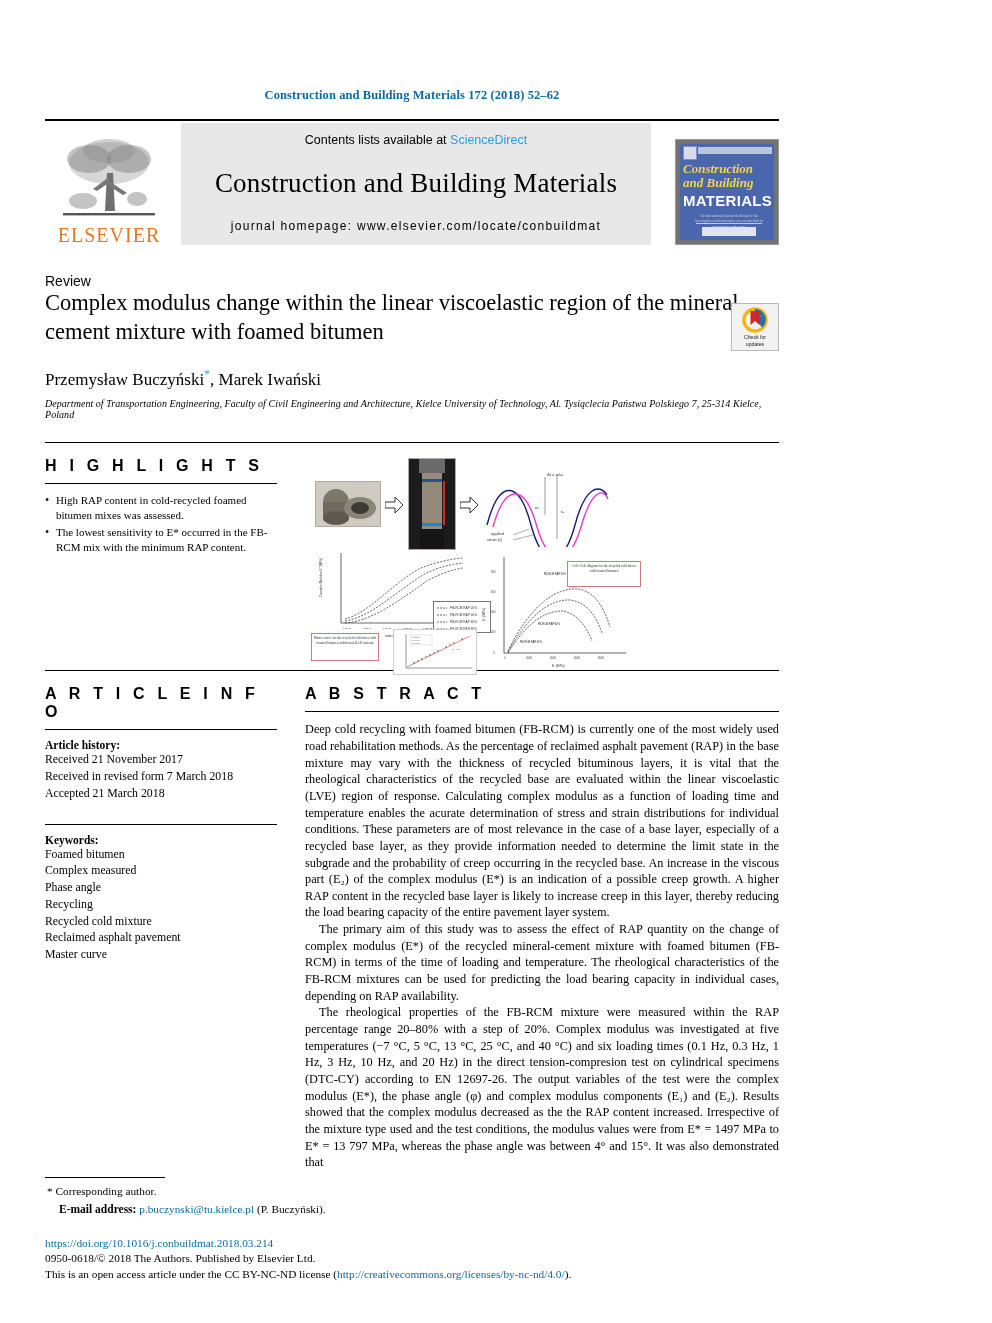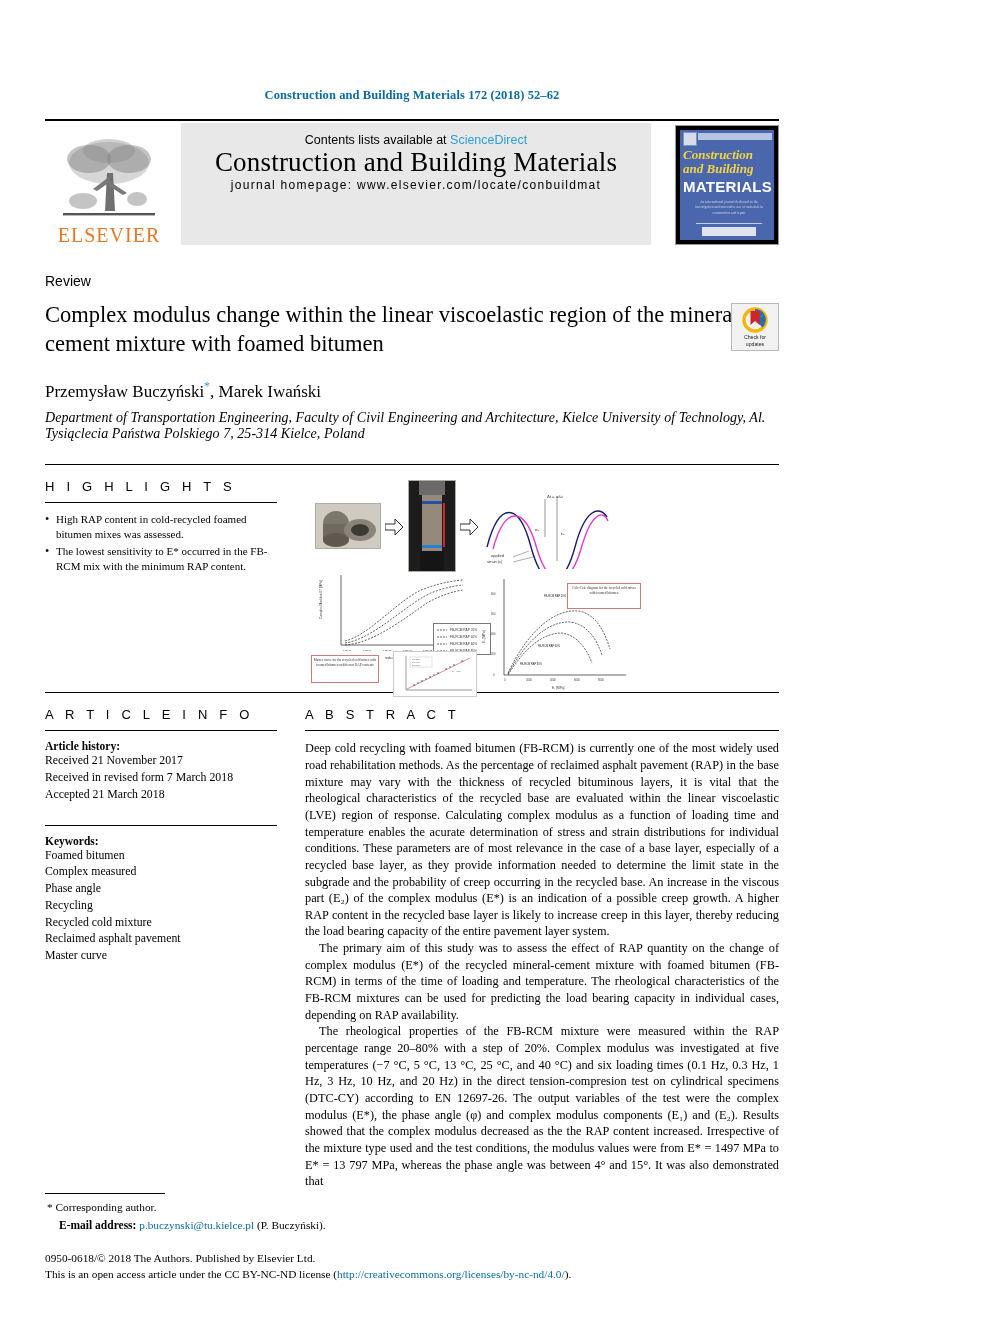--- a/index.html
+++ b/index.html
@@ -60,43 +60,44 @@
     line-height: 1;
     padding-bottom: 2px;
   }
   .journal-band {
     flex: 1 1 auto;
     background: #e8e8e8;
     margin: 2px 24px 2px 8px;
     display: flex;
     flex-direction: column;
     align-items: center;
+    justify-content: space-between;
     padding: 10px 0 12px 0;
   }
   .contents-line {
     font-size: 12.5px;
     font-family: "Liberation Sans", sans-serif;
   }
   .sd-link { color: #2a9fd6; }
   .journal-title {
     font-size: 27px;
     font-family: "Liberation Serif", serif;
     letter-spacing: .2px;
   }
   .homepage-line {
     font-size: 12px;
     font-family: "Liberation Sans", sans-serif;
     letter-spacing: 1.3px;
   }
   .cover-thumb {
     flex: 0 0 102px;
     width: 102px;
-    margin: 4px 0 2px 0;
+    margin: 18px 0 2px 0;
     border: 1px solid #9a9a9a;
-    background: #000000;
+    background: #737373;
     position: relative;
     overflow: hidden;
   }
   .cover-inner {
     position: absolute;
     inset: 4px;
     background: #4a66ad;
   }
   .cover-topbar {
     position: absolute;
@@ -137,40 +138,39 @@
   .cover-rule {
     position:absolute; left:20px; right:16px; bottom:20px; height:1px;
     background:#c4cce4;
   }
 
   
   .title-block { position: relative; margin-top: 26px; }
   .review-label {
     font-family: "Liberation Sans", sans-serif;
     font-size: 14px;
-    margin-bottom: 12px;
   }
   .paper-title {
     font-family: "Liberation Serif", serif;
     font-size: 22.5px;
     line-height: 1.28;
     max-width: 740px;
     margin: 0;
     font-weight: normal;
   }
   .authors {
     font-family: "Liberation Serif", serif;
     font-size: 17px;
     margin-top: 20px;
   }
   .corr-star { color: #2a9fd6; font-size: 12px; vertical-align: super; }
   .affiliation {
     font-family: "Liberation Serif", serif;
     font-style: italic;
-    font-size: 14px;
+    font-size: 10px;
     margin-top: 9px;
     letter-spacing: .05px;
   }
   .crossmark {
     position: absolute;
     right: 0; top: 30px;
     width: 48px; height: 48px;
     border: 1px solid #b9b9b9;
     background: #f2f2f2;
     display: flex; flex-direction: column;
@@ -191,22 +191,22 @@
   .sec-rule-top { border-top: 1px solid #000; margin-top: 22px; }
   .cols {
     display: flex;
     gap: 28px;
   }
   .col-left { flex: 0 0 232px; width: 232px; }
   .col-right { flex: 1 1 auto; }
 
   .sec-head {
     font-family: "Liberation Sans", sans-serif;
-    font-weight: normal;
-    font-size: 13px;
+    font-weight: bold;
+    font-size: 16px;
     letter-spacing: 4.2px;
     padding-top: 14px;
     padding-bottom: 8px;
   }
   .sec-head-rule { border-bottom: 1px solid #000; }
 
   .highlights {
     margin: 0; padding: 0 0 0 11px;
     list-style: none;
     font-family: "Liberation Serif", serif;
@@ -560,20 +560,21 @@
 
   <div class="footer">
     <div class="footer-rule"></div>
     <div class="corr-line">* Corresponding author.</div>
     <div class="email-line">
       <span class="info-italic">E-mail address:</span>
       <span class="link">p.buczynski@tu.kielce.pl</span>
       <span>(P. Buczyński).</span>
     </div>
     <div class="doi-block">
+      <div class="doi-line">https://doi.org/10.1016/j.conbuildmat.2018.03.214</div>
       <div>0950-0618/© 2018 The Authors. Published by Elsevier Ltd.</div>
       <div>
         <span>This is an open access article under the CC BY-NC-ND license (</span><span class="link">http://creativecommons.org/licenses/by-nc-nd/4.0/</span><span>).</span>
       </div>
     </div>
   </div>
 
 </div>
 
 </body></html>

